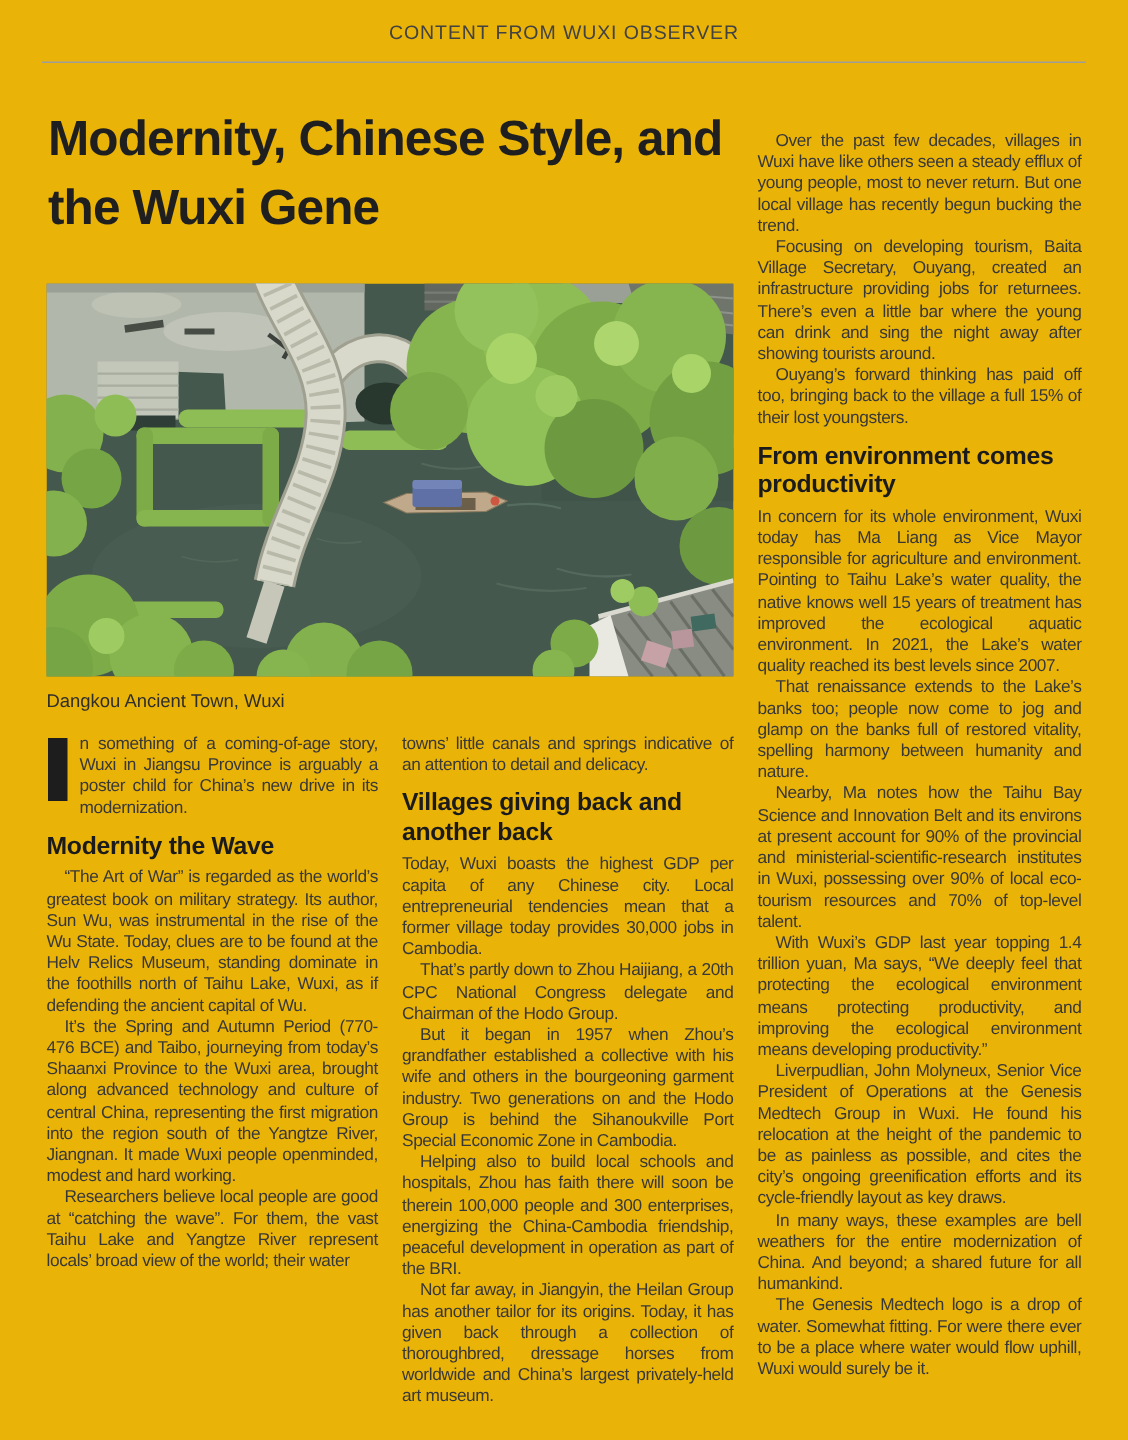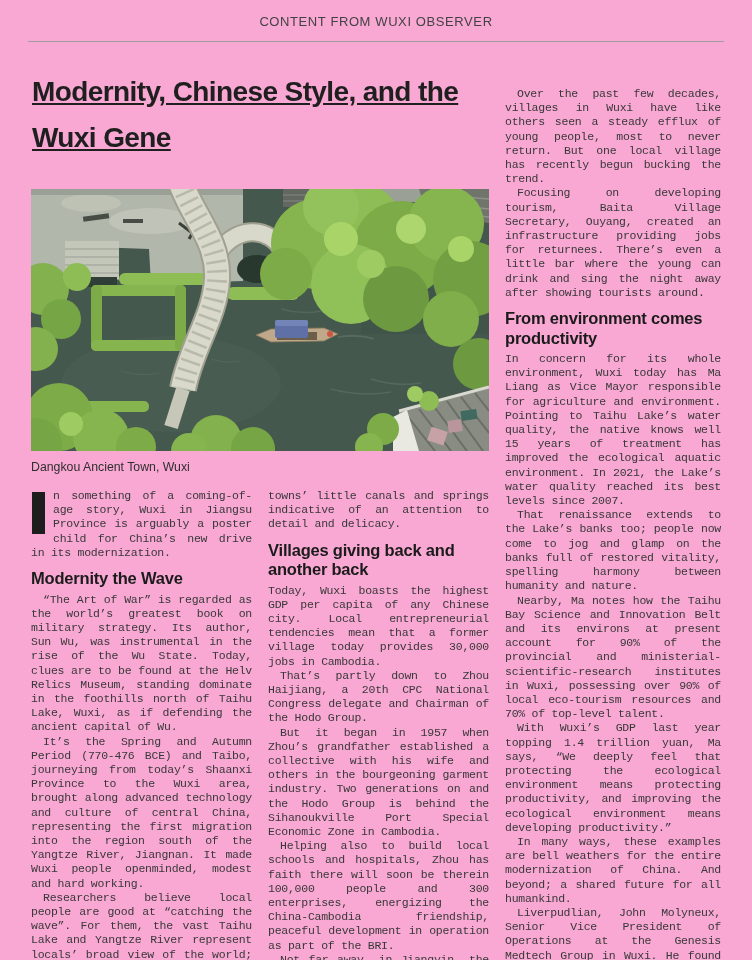--- a/index.html
+++ b/index.html
@@ -1,30 +1,30 @@
 <!DOCTYPE html>
 <html><head>
 <meta charset="utf-8">
 <style>
   html,body{margin:0;padding:0;background:#ffffff;}
   body{width:752px;height:960px;overflow:hidden;font-family:"Liberation Sans",sans-serif;}
-  .page{position:relative;width:752px;height:960px;background:#f9a8d4;}
+  .page{position:relative;width:752px;height:960px;background:#eab308;}
   .kicker{padding-top:14px;text-align:center;font-size:13px;letter-spacing:.6px;color:#424242;}
   .rule{border:none;border-top:1px solid #9d9d9d;margin:12px 28px 0 28px;}
   .content{display:flex;padding:0 31px;gap:16px;}
   .main-left{width:458px;flex:0 0 458px;}
-  .title{font-weight:bold;font-size:28px;line-height:46px;letter-spacing:-0.6px;color:#1f1f1f;margin:27px 0 0 1px;text-decoration:underline;}
+  .title{font-weight:bold;font-size:33px;line-height:46px;letter-spacing:-0.6px;color:#1f1f1f;margin:27px 0 0 1px;}
   figure{margin:28px 0 15px 0;width:506px;}
   figure svg{display:block;}
   figcaption{font-size:12.3px;color:#2e2e2e;margin-top:9px;}
   .two-cols{display:flex;gap:16px;margin-top:14px;}
   .col{width:221px;flex:0 0 221px;}
   .right-col{flex:1;padding-top:45px;}
   p.body{margin:0;font-size:11.5px;line-height:14.2px;letter-spacing:-0.25px;color:#383838;
-         text-align:justify;font-family:Liberation Mono, monospace;}
+         text-align:justify;}
   p.body.indent{text-indent:12px;}
   h2.sec{font-weight:bold;font-size:16.5px;line-height:19.5px;letter-spacing:-0.2px;color:#1b1b1b;margin:9px 0 4px 0;}
   .dropcap{float:left;width:13px;height:42px;background:#1d1d1d;color:transparent;
            overflow:hidden;margin:3px 8px 1px 1px;font-size:40px;font-weight:bold;}
 </style>
 </head>
 <body>
 
 <div class="page">
   <div class="kicker">CONTENT FROM WUXI OBSERVER</div>
@@ -165,23 +165,24 @@
             <p class="body indent">That’s partly down to Zhou Haijiang, a 20th CPC National Congress delegate and Chairman of the Hodo Group.</p>
             <p class="body indent">But it began in 1957 when Zhou’s grandfather established a collective with his wife and others in the bourgeoning garment industry. Two generations on and the Hodo Group is behind the Sihanoukville Port Special Economic Zone in Cambodia.</p>
             <p class="body indent">Helping also to build local schools and hospitals, Zhou has faith there will soon be therein 100,000 people and 300 enterprises, energizing the China-Cambodia friendship, peaceful development in operation as part of the BRI.</p>
             <p class="body indent">Not far away, in Jiangyin, the Heilan Group has another tailor for its origins. Today, it has given back through a collection of thoroughbred, dressage horses from worldwide and China’s largest privately-held art museum.</p>
           </div>
       </div>
     </div>
     <div class="right-col">
         <p class="body indent">Over the past few decades, villages in Wuxi have like others seen a steady efflux of young people, most to never return. But one local village has recently begun bucking the trend.</p>
         <p class="body indent">Focusing on developing tourism, Baita Village Secretary, Ouyang, created an infrastructure providing jobs for returnees. There’s even a little bar where the young can drink and sing the night away after showing tourists around.</p>
+        <p class="body indent">Ouyang’s forward thinking has paid off too, bringing back to the village a full 15% of their lost youngsters.</p>
         <h2 class="sec">From environment comes productivity</h2>
         <p class="body">In concern for its whole environment, Wuxi today has Ma Liang as Vice Mayor responsible for agriculture and environment. Pointing to Taihu Lake’s water quality, the native knows well 15 years of treatment has improved the ecological aquatic environment. In 2021, the Lake’s water quality reached its best levels since 2007.</p>
         <p class="body indent">That renaissance extends to the Lake’s banks too; people now come to jog and glamp on the banks full of restored vitality, spelling harmony between humanity and nature.</p>
         <p class="body indent">Nearby, Ma notes how the Taihu Bay Science and Innovation Belt and its environs at present account for 90% of the provincial and ministerial-scientific-research institutes in Wuxi, possessing over 90% of local eco-tourism resources and 70% of top-level talent.</p>
         <p class="body indent">With Wuxi’s GDP last year topping 1.4 trillion yuan, Ma says, “We deeply feel that protecting the ecological environment means protecting productivity, and improving the ecological environment means developing productivity.”</p>
+        <p class="body indent">Liverpudlian, John Molyneux, Senior Vice President of Operations at the Genesis Medtech Group in Wuxi. He found his relocation at the height of the pandemic to be as painless as possible, and cites the city’s ongoing greenification efforts and its cycle-friendly layout as key draws.</p>
         <p class="body indent">In many ways, these examples are bell weathers for the entire modernization of China. And beyond; a shared future for all humankind.</p>
-        <p class="body indent">Liverpudlian, John Molyneux, Senior Vice President of Operations at the Genesis Medtech Group in Wuxi. He found his relocation at the height of the pandemic to be as painless as possible, and cites the city’s ongoing greenification efforts and its cycle-friendly layout as key draws.</p>
         <p class="body indent">The Genesis Medtech logo is a drop of water. Somewhat fitting. For were there ever to be a place where water would flow uphill, Wuxi would surely be it.</p>
       </div>
   </div>
 </div>
 
 </body></html>

